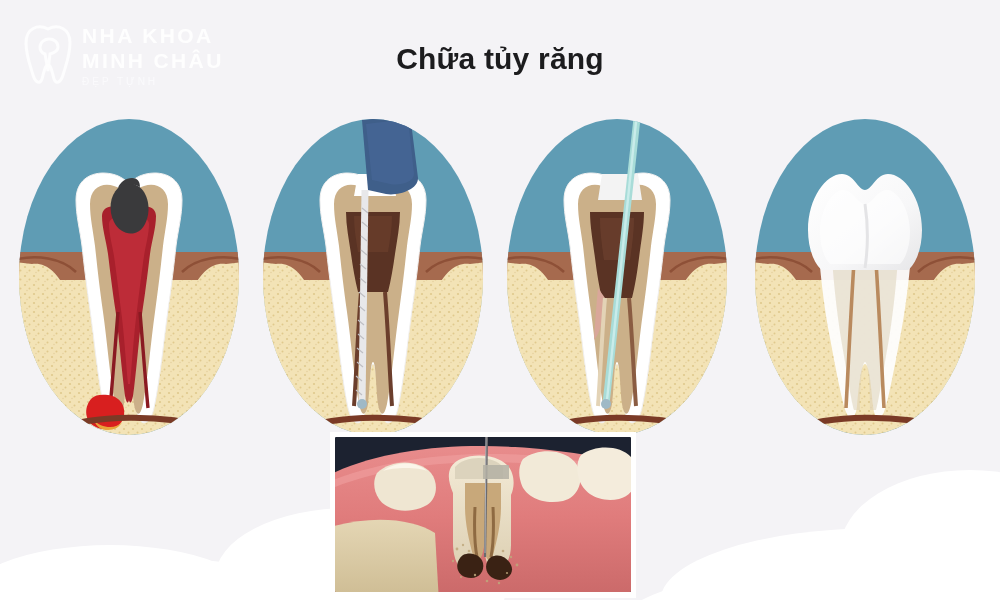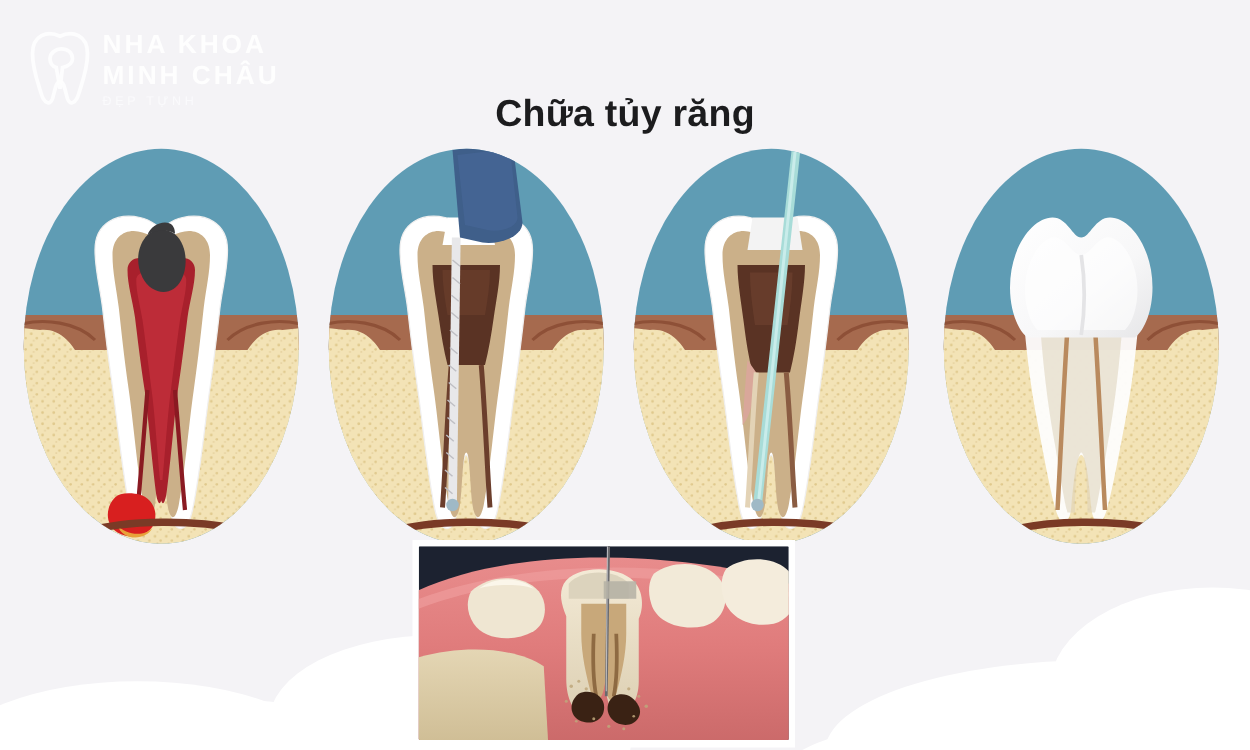--- a/index.html
+++ b/index.html
@@ -31,21 +31,21 @@
     font-size:21px;
   }
   .logo-line.l2{margin-top:4px;}
   .logo-sub{
     font-size:10px;letter-spacing:3px;color:#fbfbfd;margin-top:6px;font-weight:400;
   }
 
   
   #title{
     position:absolute;left:0;top:42px;width:1000px;text-align:center;
-    font-size:30px;font-weight:700;color:#1c1c1e;letter-spacing:.2px;margin-top:33px;
+    font-size:30px;font-weight:700;color:#1c1c1e;letter-spacing:.2px;
   }
 
   
   .panel{position:absolute;top:112px;width:230px;height:330px;}
   .p1{left:14px;} .p2{left:258px;} .p3{left:502px;} .p4{left:750px;}
   .panel svg{display:block;width:100%;height:100%;overflow:visible;}
 
   
   #photo{
     position:absolute;left:330px;top:432px;width:306px;height:166px;

